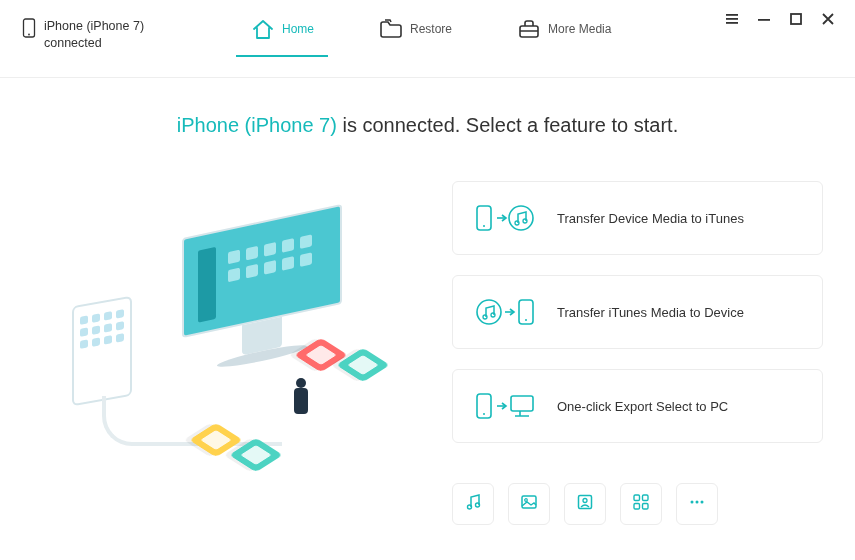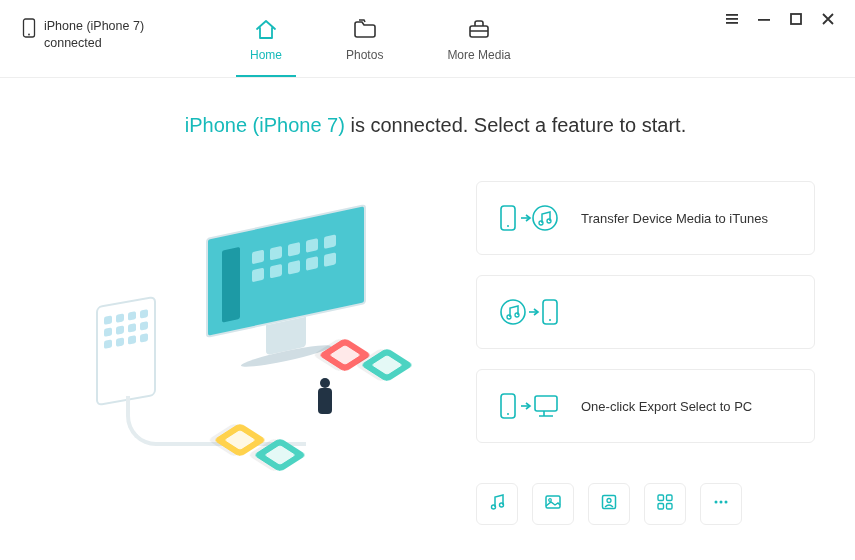--- a/index.html
+++ b/index.html
@@ -28,21 +28,21 @@
     }
     .device-icon svg { width: 14px; height: 20px; }
     .device-text { font-size: 12.5px; color: #333; line-height: 1.35; }
     .nav {
       display: flex;
       gap: 64px;
       align-items: flex-start;
       padding-top: 16px;
       margin-left: 10px;
     }
-    .nav-item { display: flex; flex-direction: column; align-items: center; gap: 6px; cursor: pointer; position: relative; }
+    .nav-item { display: flex; flex-direction: row; align-items: center; gap: 6px; cursor: pointer; position: relative; }
     .nav-item .lbl { font-size: 12px; color: #555; }
     .nav-item.active .lbl { color: #16baba; }
     .nav-item.active::after {
       content: "";
       position: absolute;
       bottom: -15px;
       left: -14px;
       right: -14px;
       height: 2px;
       background: #16baba;
@@ -50,21 +50,21 @@
     .nav-icon { width: 26px; height: 26px; display: flex; align-items: center; justify-content: center; }
     .win-controls {
       position: absolute;
       top: 12px;
       right: 18px;
       display: flex;
       gap: 14px;
       align-items: center;
     }
     .win-controls div { cursor: pointer; font-size: 16px; color: #333; width: 18px; text-align: center; }
-    .content { padding: 36px 40px 20px; margin-left: 16px; }
+    .content { padding: 36px 32px 20px; }
     .headline { text-align: center; font-size: 20px; color: #333; font-weight: 400; }
     .headline .dev { color: #16baba; font-weight: 500; }
     .main-area { display: flex; margin-top: 44px; gap: 30px; text-align: center; }
     .illustration { width: 370px; height: 300px; position: relative; flex-shrink: 0; margin-left: 20px; }
     .feature-col { flex: 1; display: flex; flex-direction: column; gap: 20px; }
     .feature-card {
       border: 1px solid #ececec;
       border-radius: 6px;
       padding: 20px 22px;
       display: flex;
@@ -148,21 +148,21 @@
       </span>
       <span class="lbl">Home</span>
     </div>
     <div class="nav-item">
       <span class="nav-icon">
         <svg width="26" height="26" viewBox="0 0 26 26">
             <path d="M3 8 Q3 6 5 6 H10 L12 9 H21 Q23 9 23 11 V19 Q23 21 21 21 H5 Q3 21 3 19 Z" fill="none" stroke="#333" stroke-width="1.6"></path>
             <path d="M7 4 H12 L13 6" fill="none" stroke="#333" stroke-width="1.6"></path>
           </svg>
       </span>
-      <span class="lbl">Photos</span>
+      <span class="lbl">Restore</span>
     </div>
     <div class="nav-item">
       <span class="nav-icon">
         <svg width="26" height="26" viewBox="0 0 26 26">
             <rect x="4" y="10" width="18" height="11" rx="2" fill="none" stroke="#333" stroke-width="1.6"></rect>
             <path d="M9 10 V7 Q9 5 11 5 H15 Q17 5 17 7 V10 M4 15 H22" fill="none" stroke="#333" stroke-width="1.6"></path>
           </svg>
       </span>
       <span class="lbl">More Media</span>
     </div>
@@ -273,20 +273,21 @@
             <circle cx="14" cy="16" r="12" fill="none" stroke="#16baba" stroke-width="1.6"></circle>
             <path d="M11 21 V12 L19 10 V19" fill="none" stroke="#16baba" stroke-width="1.5"></path>
             <circle cx="10" cy="21" r="2" fill="none" stroke="#16baba" stroke-width="1.3"></circle>
             <circle cx="18" cy="19" r="2" fill="none" stroke="#16baba" stroke-width="1.3"></circle>
             <path d="M30 16 H38" stroke="#16baba" stroke-width="1.6"></path>
             <path d="M35 13 L39 16 L35 19" fill="none" stroke="#16baba" stroke-width="1.6"></path>
             <rect x="44" y="4" width="14" height="24" rx="3" fill="none" stroke="#16baba" stroke-width="1.6"></rect>
             <circle cx="51" cy="24" r="1" fill="#16baba"></circle>
           </svg>
         </span>
+        <span class="feature-label">Transfer iTunes Media to Device</span>
       </div>
 
       <div class="feature-card">
         <span class="feature-icon">
           <svg width="60" height="32" viewBox="0 0 60 32">
             <rect x="2" y="4" width="14" height="24" rx="3" fill="none" stroke="#16baba" stroke-width="1.6"></rect>
             <circle cx="9" cy="24" r="1" fill="#16baba"></circle>
             <path d="M22 16 H30" stroke="#16baba" stroke-width="1.6"></path>
             <path d="M27 13 L31 16 L27 19" fill="none" stroke="#16baba" stroke-width="1.6"></path>
             <rect x="36" y="6" width="22" height="15" rx="2" fill="none" stroke="#16baba" stroke-width="1.6"></rect>

